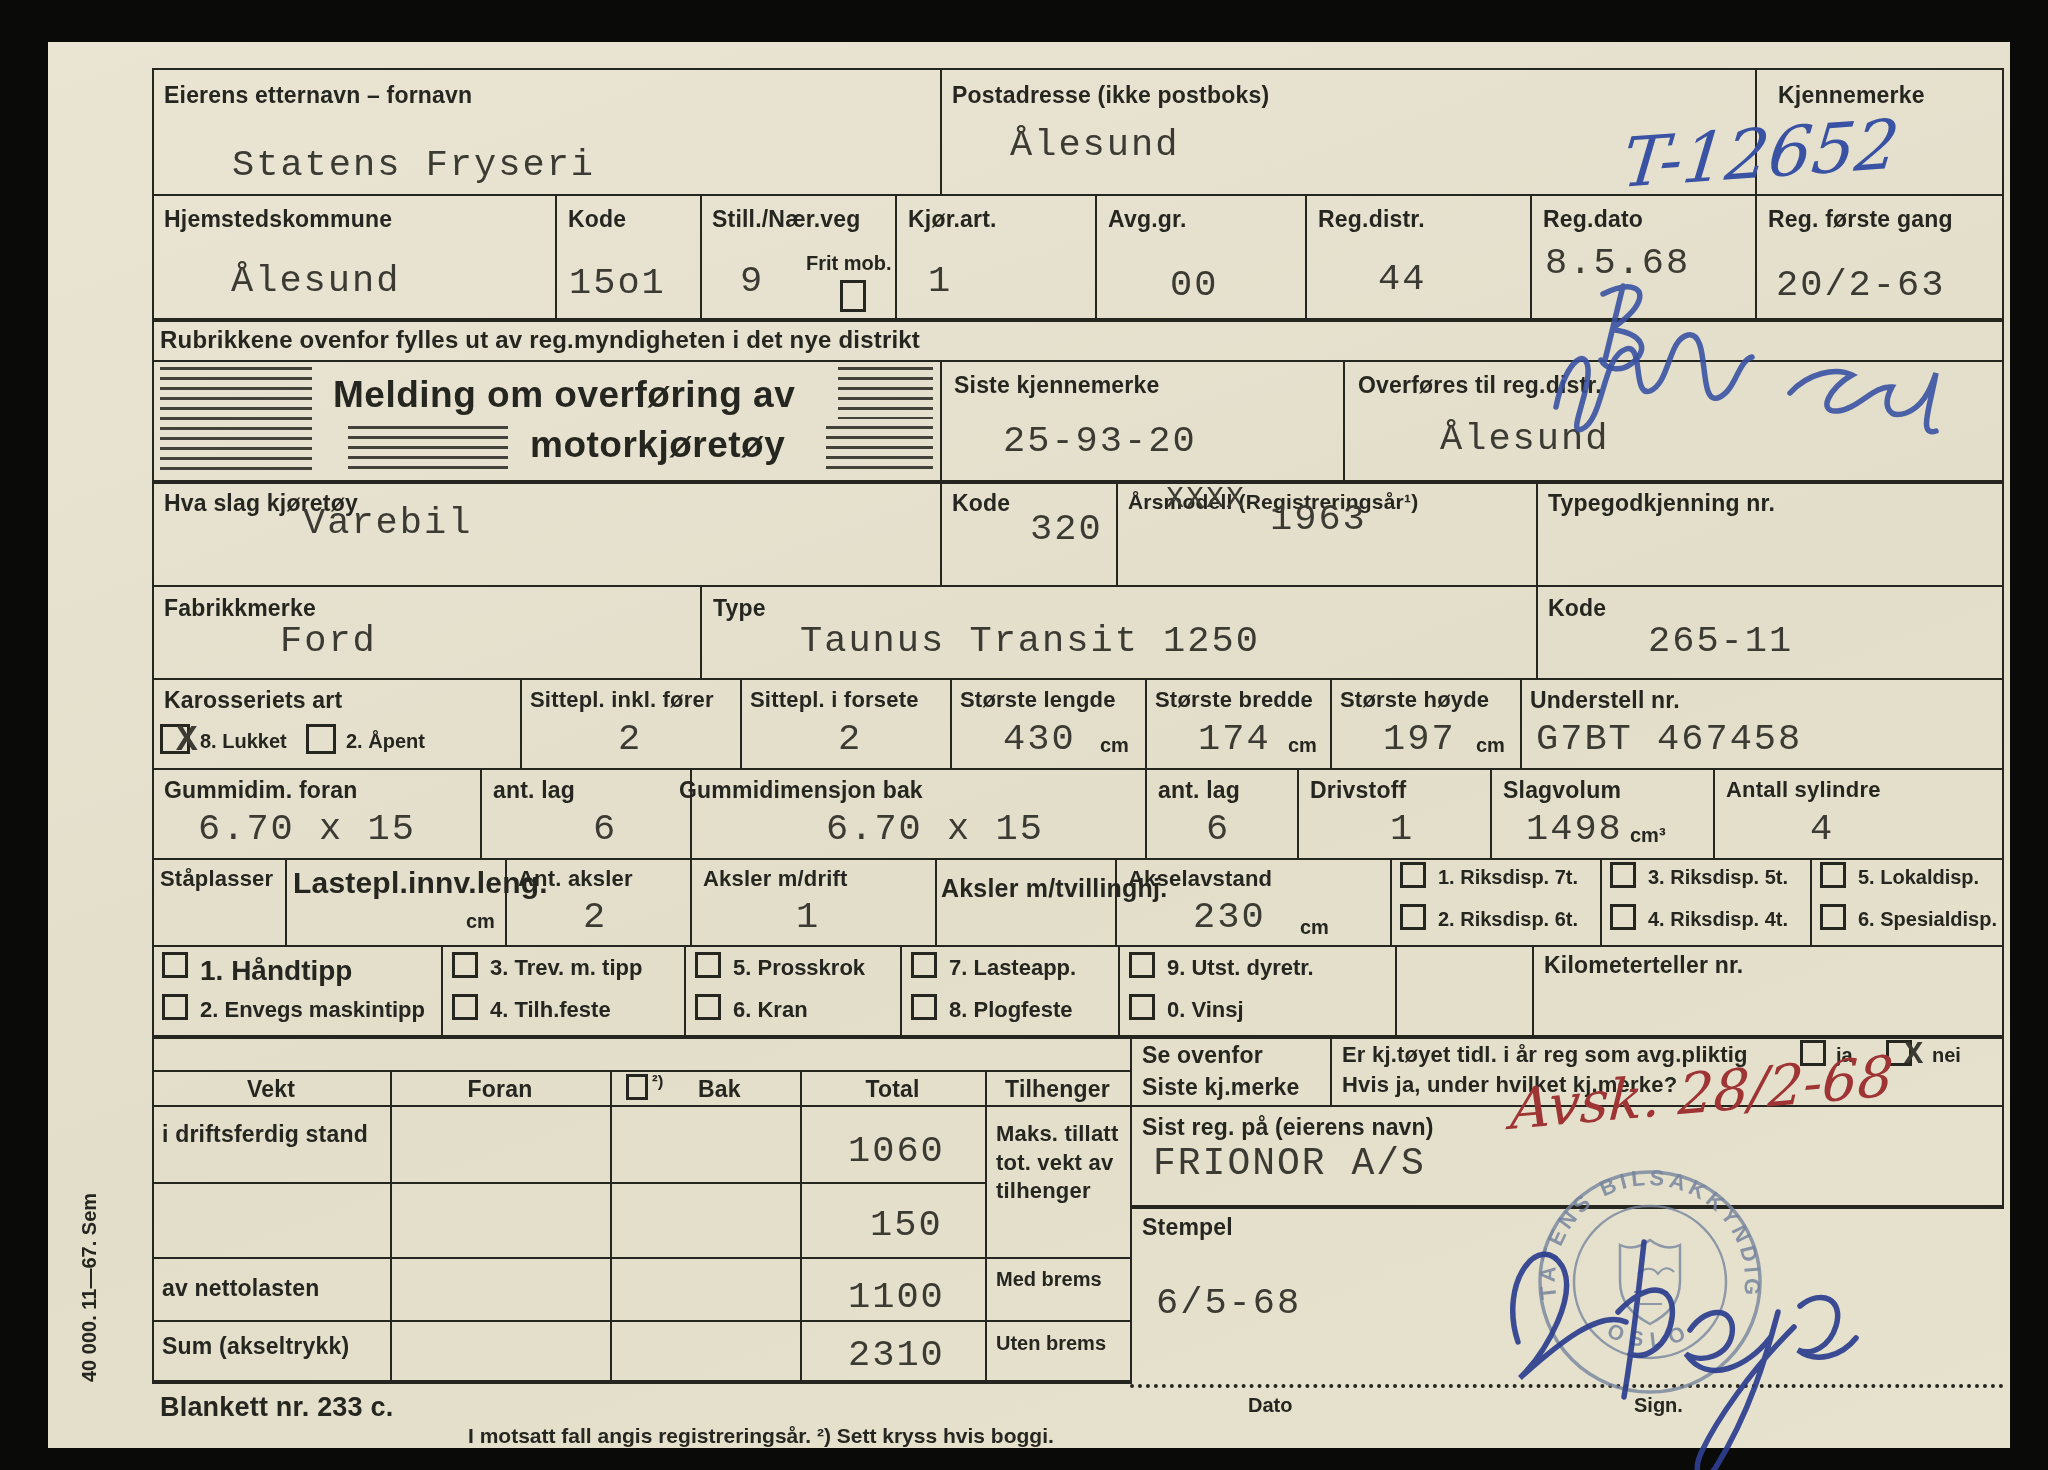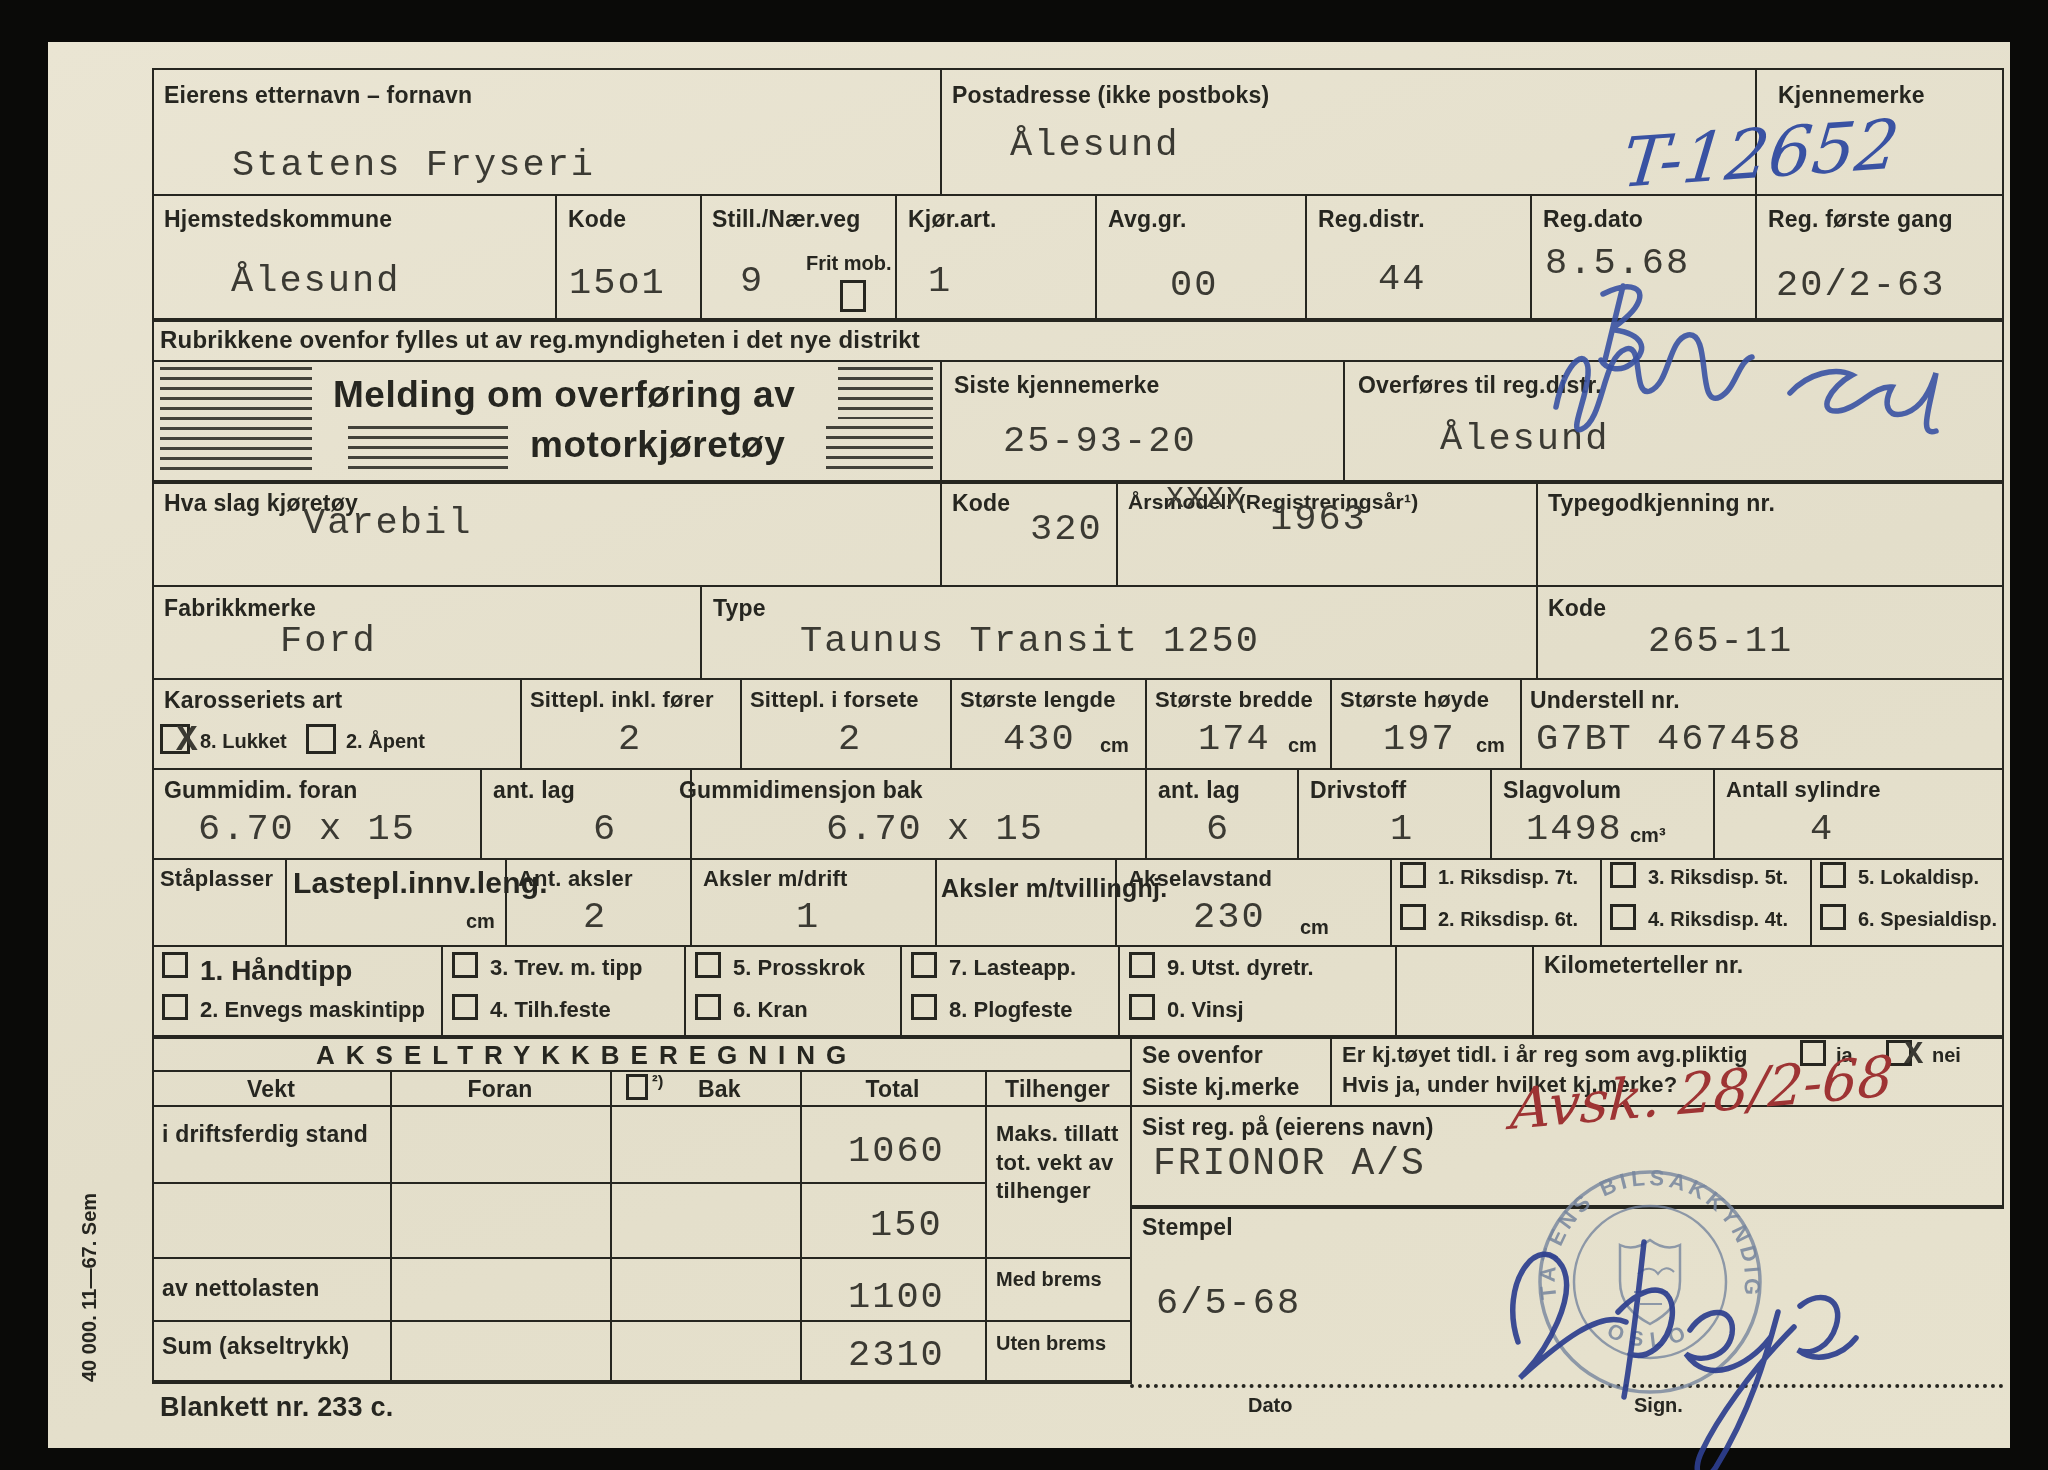--- a/index.html
+++ b/index.html
@@ -264,21 +264,20 @@
   <div class="cb" style="left:863px;top:910px;width:26px;height:26px"></div>
   <span class="lbl-s" style="left:901px;top:913px;font-size:22px">7. Lasteapp.</span>
   <div class="cb" style="left:863px;top:952px;width:26px;height:26px"></div>
   <span class="lbl-s" style="left:901px;top:955px;font-size:22px">8. Plogfeste</span>
   <div class="cb" style="left:1081px;top:910px;width:26px;height:26px"></div>
   <span class="lbl-s" style="left:1119px;top:913px;font-size:22px">9. Utst. dyretr.</span>
   <div class="cb" style="left:1081px;top:952px;width:26px;height:26px"></div>
   <span class="lbl-s" style="left:1119px;top:955px;font-size:22px">0. Vinsj</span>
   <span class="lbl" style="left:1496px;top:910px">Kilometerteller nr.</span>
 
-  <span class="lbl" style="left:268px;top:998px;font-size:26px;letter-spacing:11px">AKSELTRYKKBEREGNING</span>
   <div class="lbl" style="left:104px;top:1034px;width:238px;text-align:center">Vekt</div>
   <div class="lbl" style="left:342px;top:1034px;width:220px;text-align:center">Foran</div>
   <div class="cb" style="left:578px;top:1032px;width:22px;height:26px"></div>
   <span class="lbl-s" style="left:604px;top:1030px;font-size:17px">²)</span>
   <span class="lbl" style="left:650px;top:1034px">Bak</span>
   <div class="lbl" style="left:752px;top:1034px;width:185px;text-align:center">Total</div>
   <div class="lbl" style="left:937px;top:1034px;width:145px;text-align:center">Tilhenger</div>
 
   <div class="lbl wrap" style="left:114px;top:1078px;width:210px;line-height:1.25">i driftsferdig stand</div>
   <span class="typ typ-big" style="left:800px;top:1088px">1060</span>
@@ -335,15 +334,16 @@
     <g fill="none" stroke="#2d3f8f" stroke-width="5.5" stroke-linecap="round" opacity=".92">
       <path d="M70 160 C50 100 92 48 114 84 C130 112 100 168 72 196 C112 160 152 128 178 140"></path>
       <path d="M196 60 C190 115 184 170 176 215 M170 130 C200 98 228 102 224 136 C220 164 198 178 182 172"></path>
       <path d="M242 148 c18 -26 46 -22 42 4 c-4 22 -30 30 -46 20 c22 32 62 12 84 -16"></path>
       <path d="M330 130 c-12 45 -28 100 -62 155 c-13 20 -26 8 -14 -16 c14 -30 48 -80 92 -124"></path>
       <path d="M352 124 c22 -18 44 -6 36 20 c-6 20 -24 30 -38 24 c18 14 44 6 58 -12"></path>
     </g>
   </svg>
 
   <span class="lbl" style="left:112px;top:1350px;font-size:27px">Blankett nr. 233 c.</span>
+  <span class="lbl-s" style="left:420px;top:1382px;font-size:21px">I motsatt fall angis registreringsår.  ²) Sett kryss hvis boggi.</span>
   <span class="lbl-s" style="left:30px;top:1340px;transform:rotate(-90deg);transform-origin:0 0;font-size:20px">40 000.  11—67.  Sem</span>
 
 </div>
 
 </body></html>

